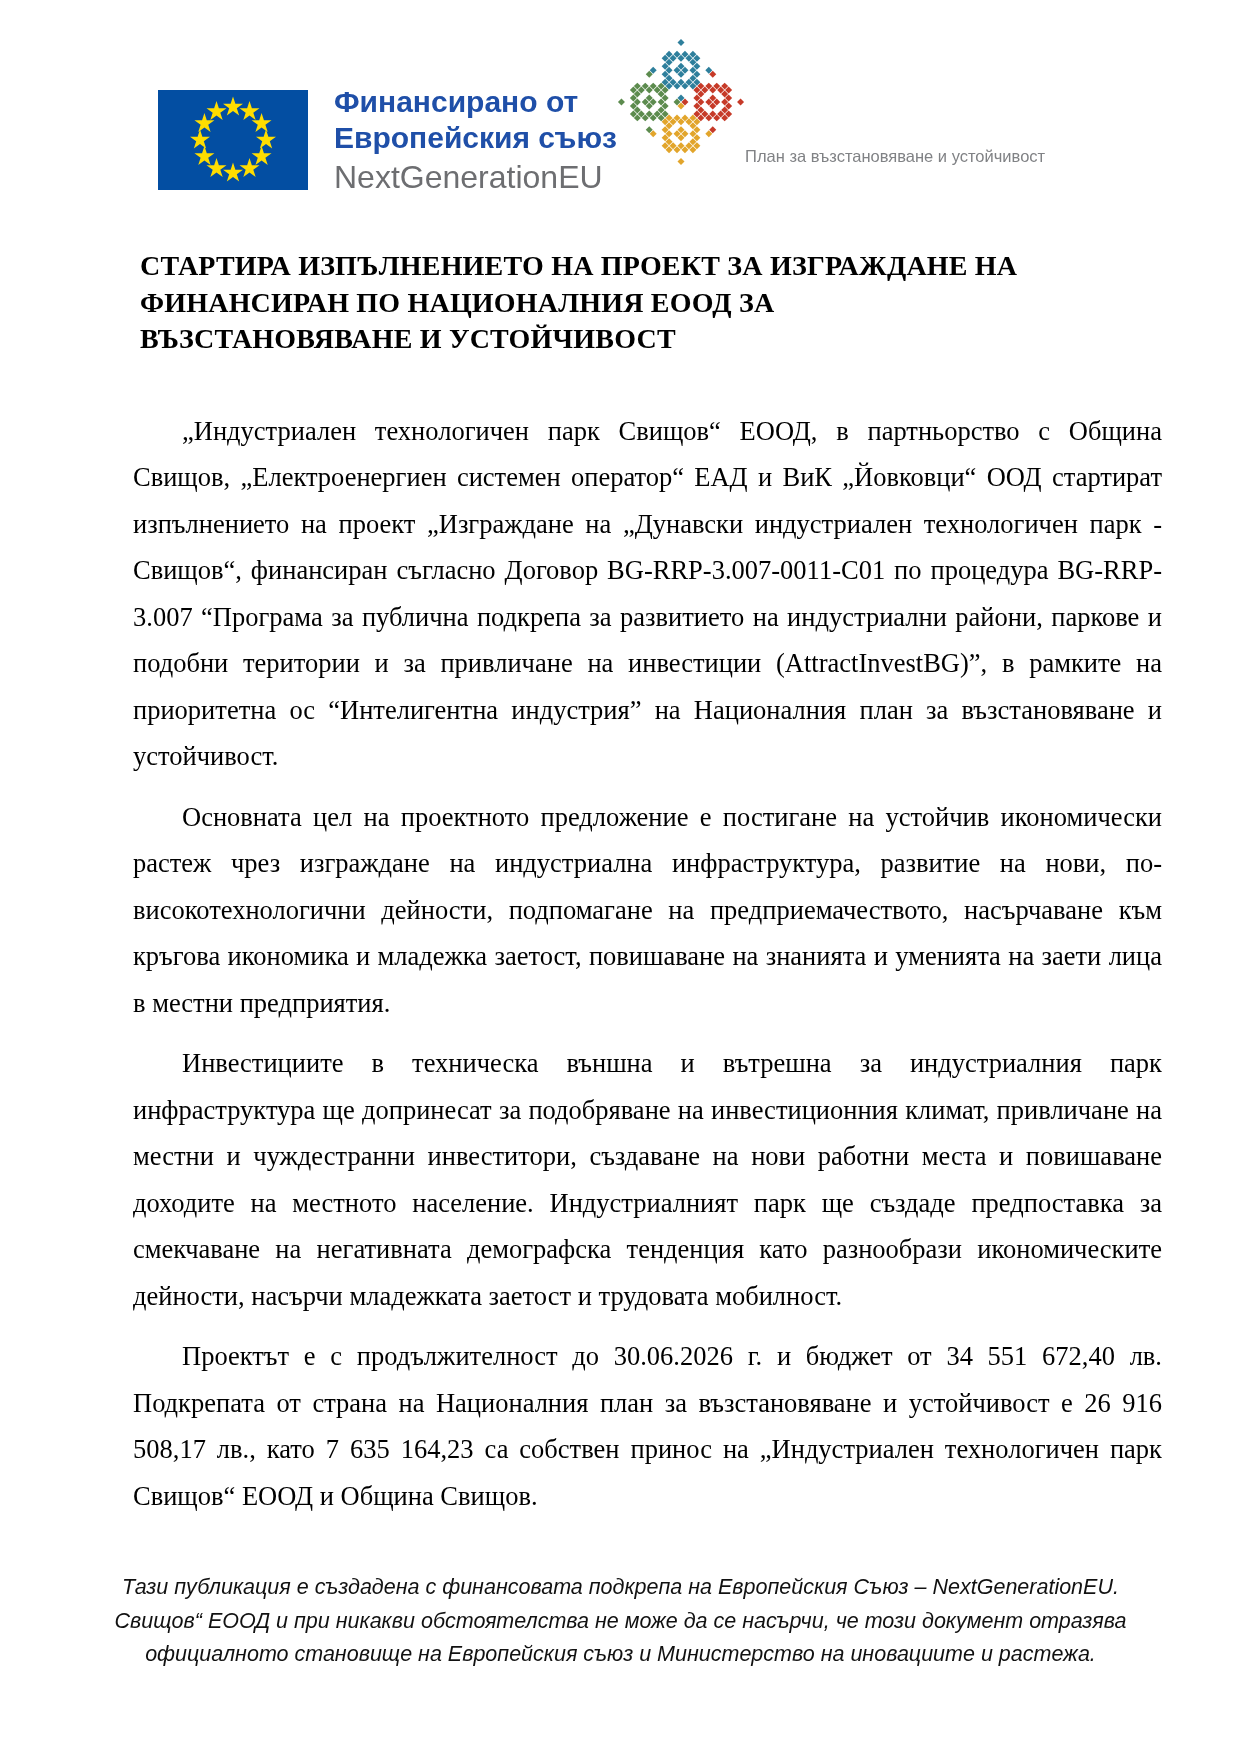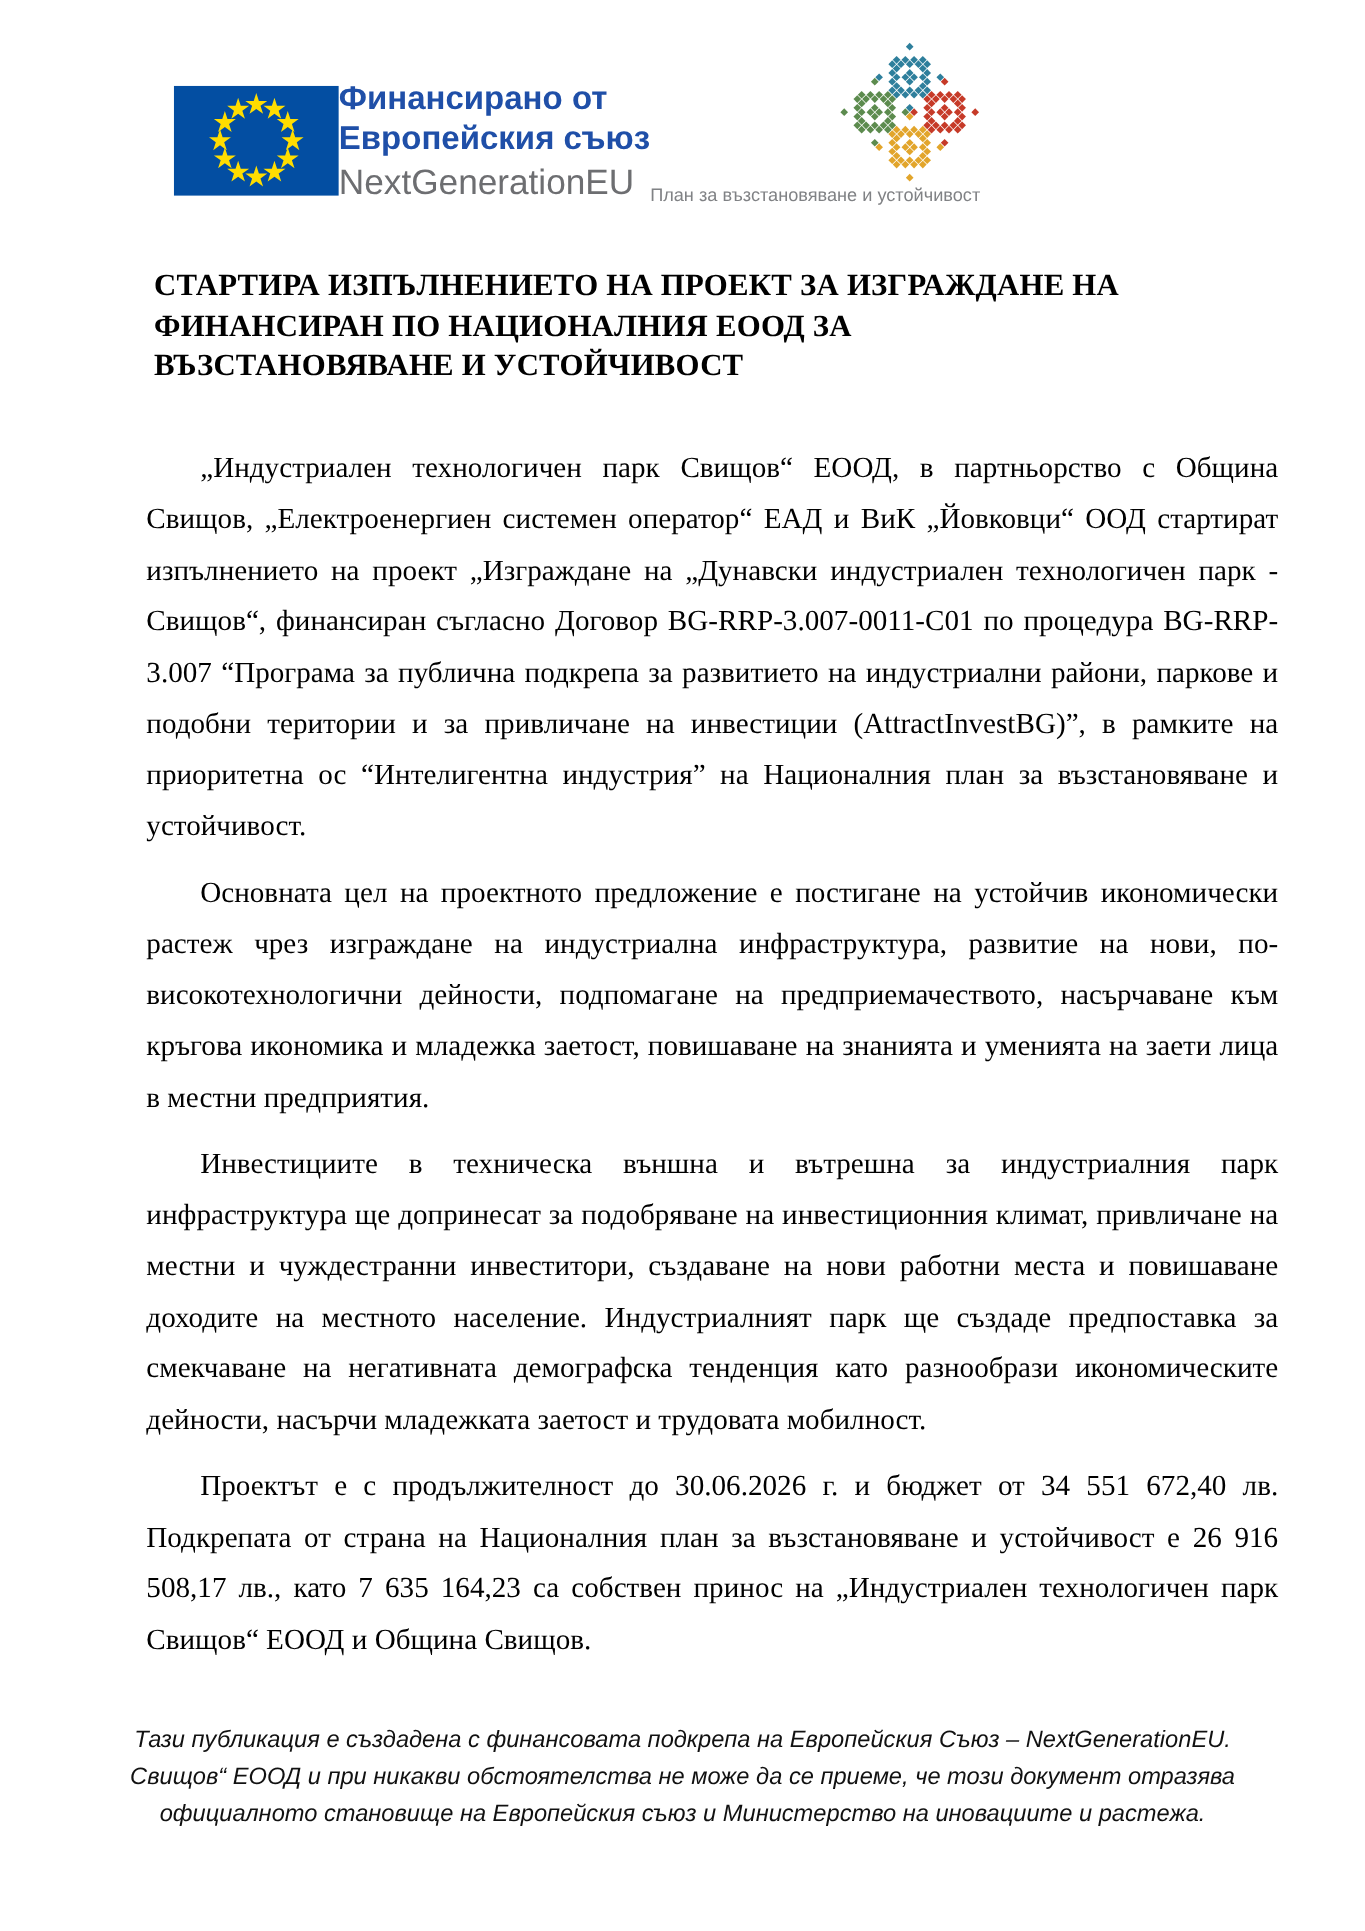--- a/index.html
+++ b/index.html
@@ -19,21 +19,22 @@
   
   .header {
     display: flex;
     justify-content: space-between;
     align-items: flex-start;
     padding: 34px 361px 0 158px;
   }
   .eu-block {
     display: flex;
     align-items: flex-start;
-    margin-top: 44px;
+    gap: 26px;
+    margin-top: 56px;
     justify-content: center;
   }
   .eu-flag { flex: 0 0 auto; display: block; }
   .eu-text { display: flex; flex-direction: column; justify-content: flex-start; margin-top: -6px; }
   .eu-funded {
     font-family: "Liberation Sans", sans-serif;
     font-weight: bold;
     font-size: 30px;
     line-height: 36px;
     color: #1f4fa8;
@@ -42,21 +43,20 @@
   .eu-nextgen {
     font-family: "Liberation Sans", sans-serif;
     font-size: 32px;
     line-height: 34px;
     color: #6d6e71;
     margin-top: 4px;
     white-space: nowrap;
   }
   .nrrp-block {
     display: flex;
-    flex-direction: column;
     align-items: flex-end;
     margin-top: 4px;
   }
   .nrrp-caption {
     font-family: "Liberation Sans", sans-serif;
     font-size: 16.5px;
     line-height: 20px;
     color: #808285;
     margin-top: 2px;
     white-space: nowrap;
@@ -287,17 +287,17 @@
 
   <div class="doc-body">
     <p>„Индустриален технологичен парк Свищов“ ЕООД, в партньорство с Община Свищов, „Електроенергиен системен оператор“ ЕАД и ВиК „Йовковци“ ООД стартират изпълнението на проект „Изграждане на „Дунавски индустриален технологичен парк - Свищов“, финансиран съгласно Договор BG-RRP-3.007-0011-C01 по процедура BG-RRP-3.007 “Програма за публична подкрепа за развитието на индустриални райони, паркове и подобни територии и за привличане на инвестиции (AttractInvestBG)”, в рамките на приоритетна ос “Интелигентна индустрия” на Националния план за възстановяване и устойчивост.</p>
     <p>Основната цел на проектното предложение е постигане на устойчив икономически растеж чрез изграждане на индустриална инфраструктура, развитие на нови, по-високотехнологични дейности, подпомагане на предприемачеството, насърчаване към кръгова икономика и младежка заетост, повишаване на знанията и уменията на заети лица в местни предприятия.</p>
     <p>Инвестициите в техническа външна и вътрешна за индустриалния парк инфраструктура ще допринесат за подобряване на инвестиционния климат, привличане на местни и чуждестранни инвеститори, създаване на нови работни места и повишаване доходите на местното население. Индустриалният парк ще създаде предпоставка за смекчаване на негативната демографска тенденция като разнообрази икономическите дейности, насърчи младежката заетост и трудовата мобилност.</p>
     <p>Проектът е с продължителност до 30.06.2026 г. и бюджет от 34 551 672,40 лв. Подкрепата от страна на Националния план за възстановяване и устойчивост е 26 916 508,17 лв., като 7 635 164,23 са собствен принос на „Индустриален технологичен парк Свищов“ ЕООД и Община Свищов.</p>
   </div>
 
   <div class="doc-footer">
     <div>Тази публикация е създадена с финансовата подкрепа на Европейския Съюз – NextGenerationEU.</div>
-    <div>Свищов“ ЕООД и при никакви обстоятелства не може да се приеме, че този документ отразява</div>
+    <div>Свищов“ ЕООД и при никакви обстоятелства не може да се насърчи, че този документ отразява</div>
     <div>официалното становище на Европейския съюз и Министерство на иновациите и растежа.</div>
   </div>
 
 </div>
 
 </body></html>

